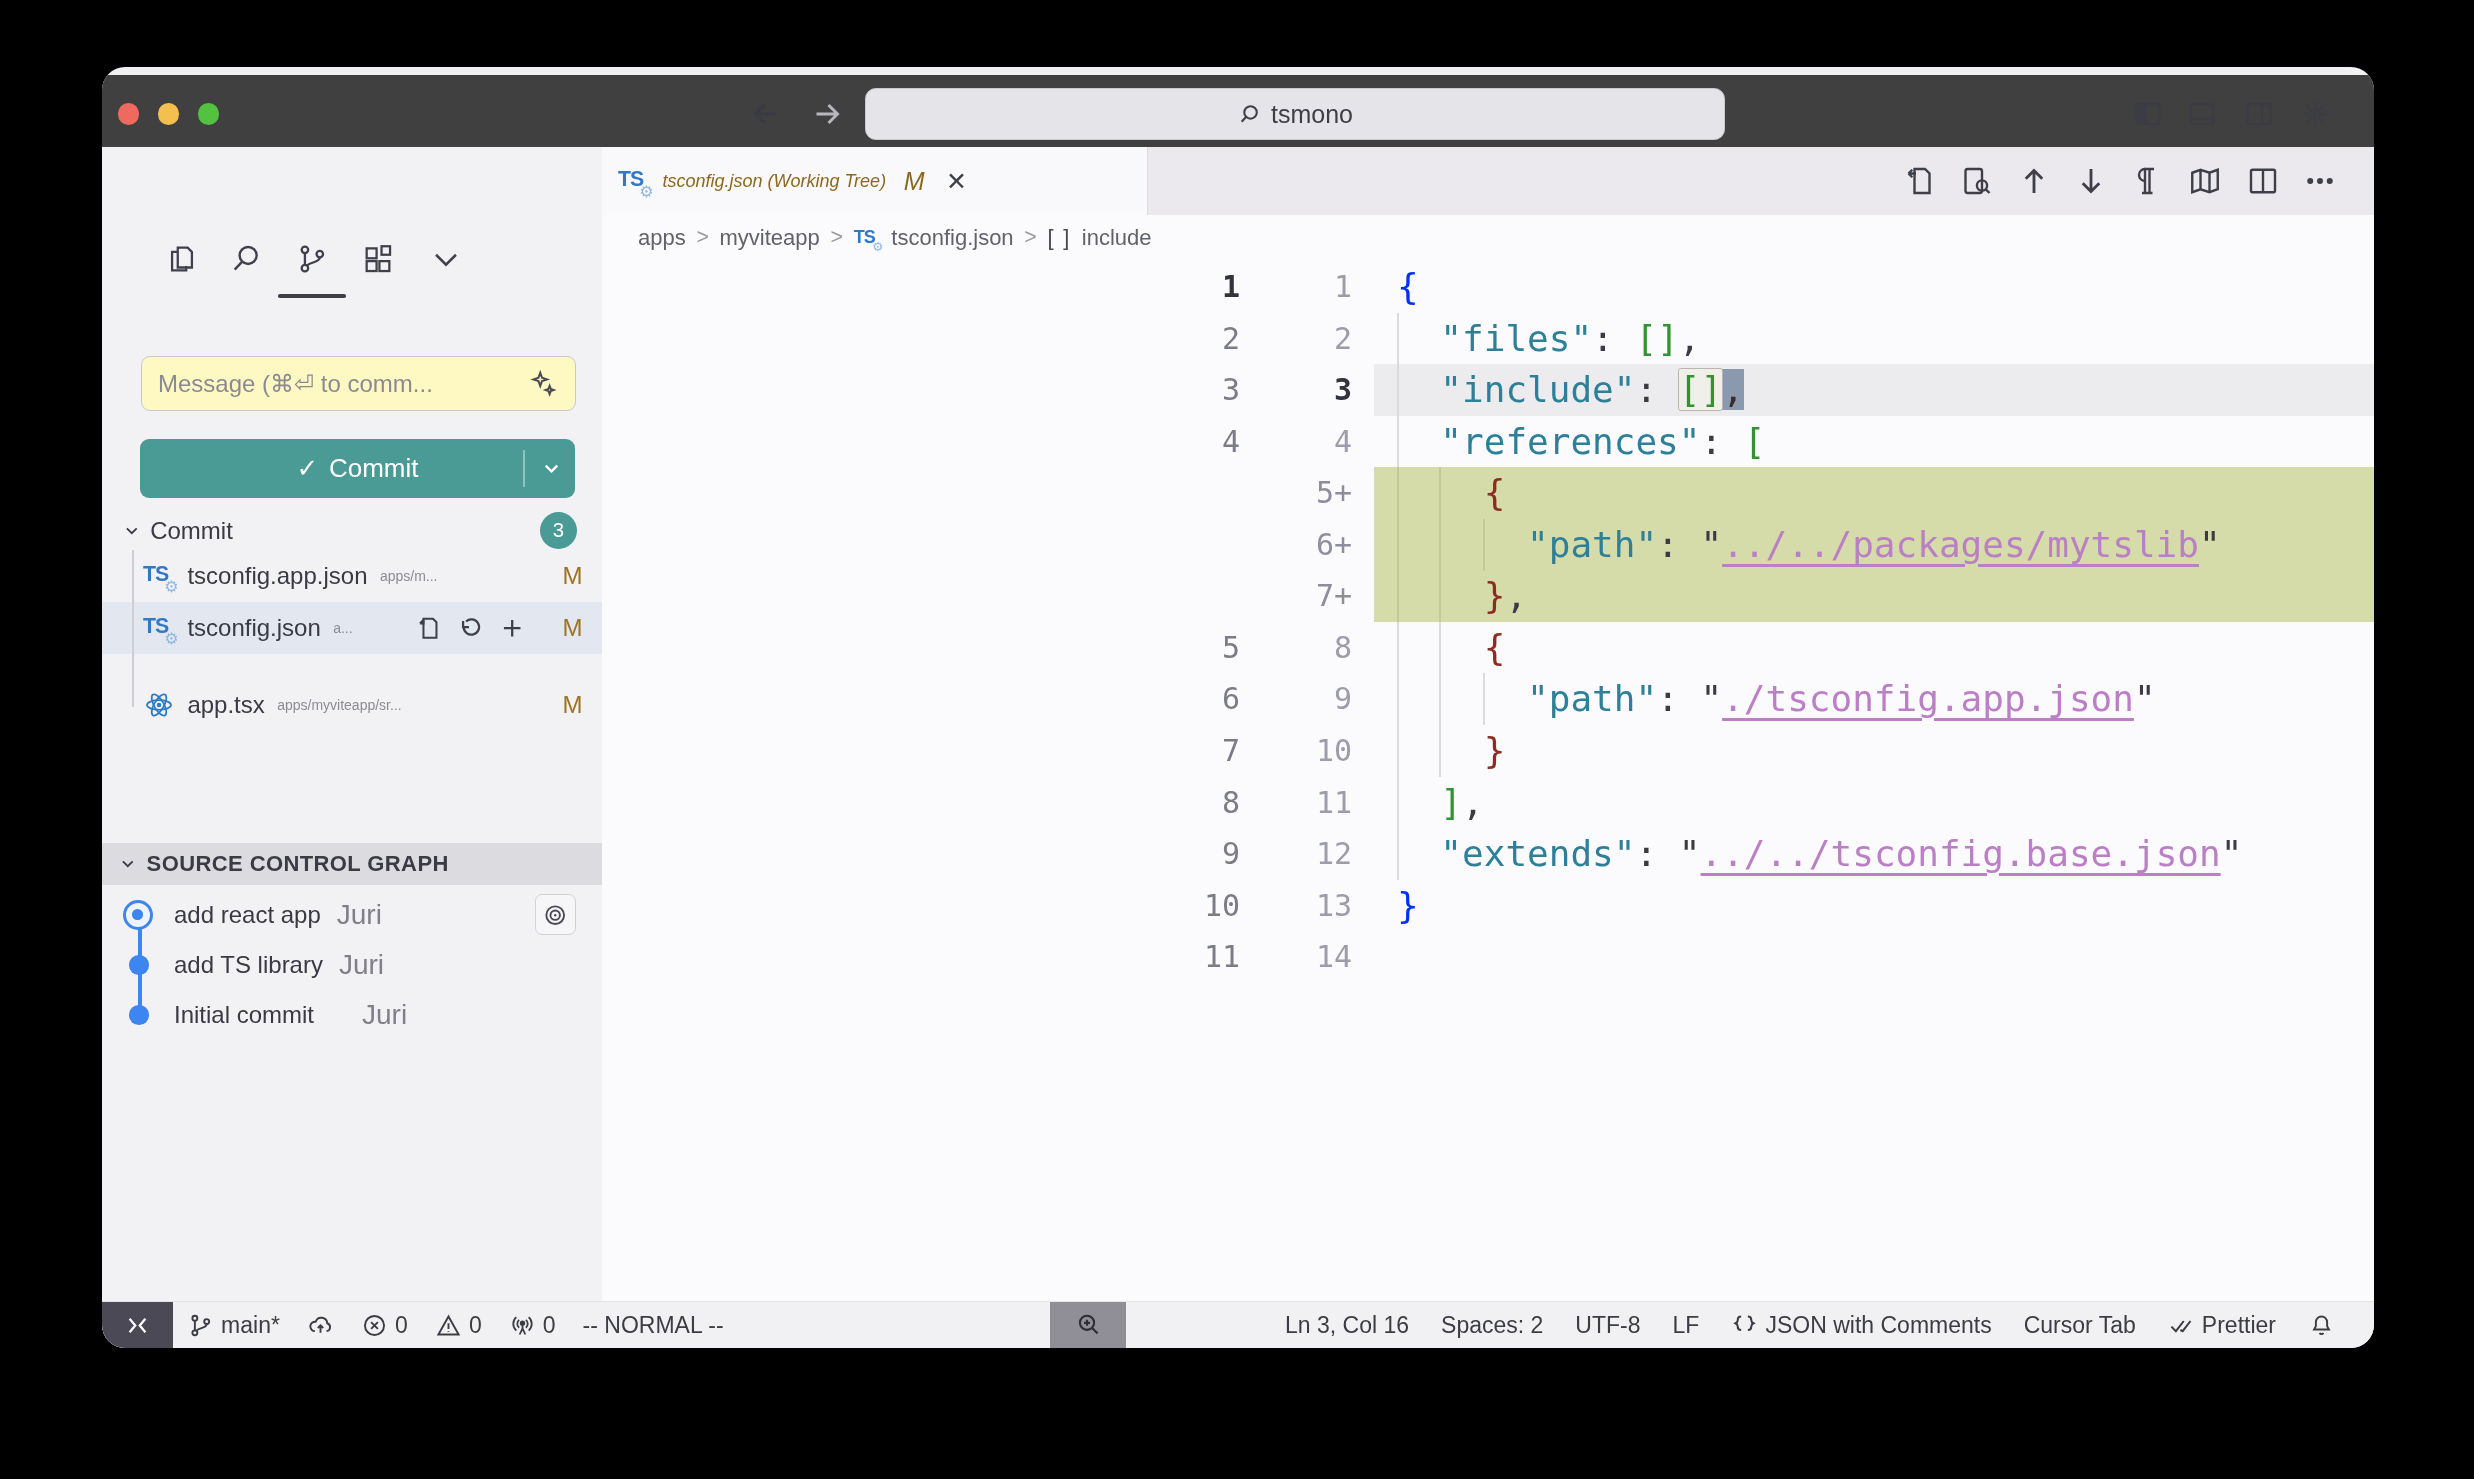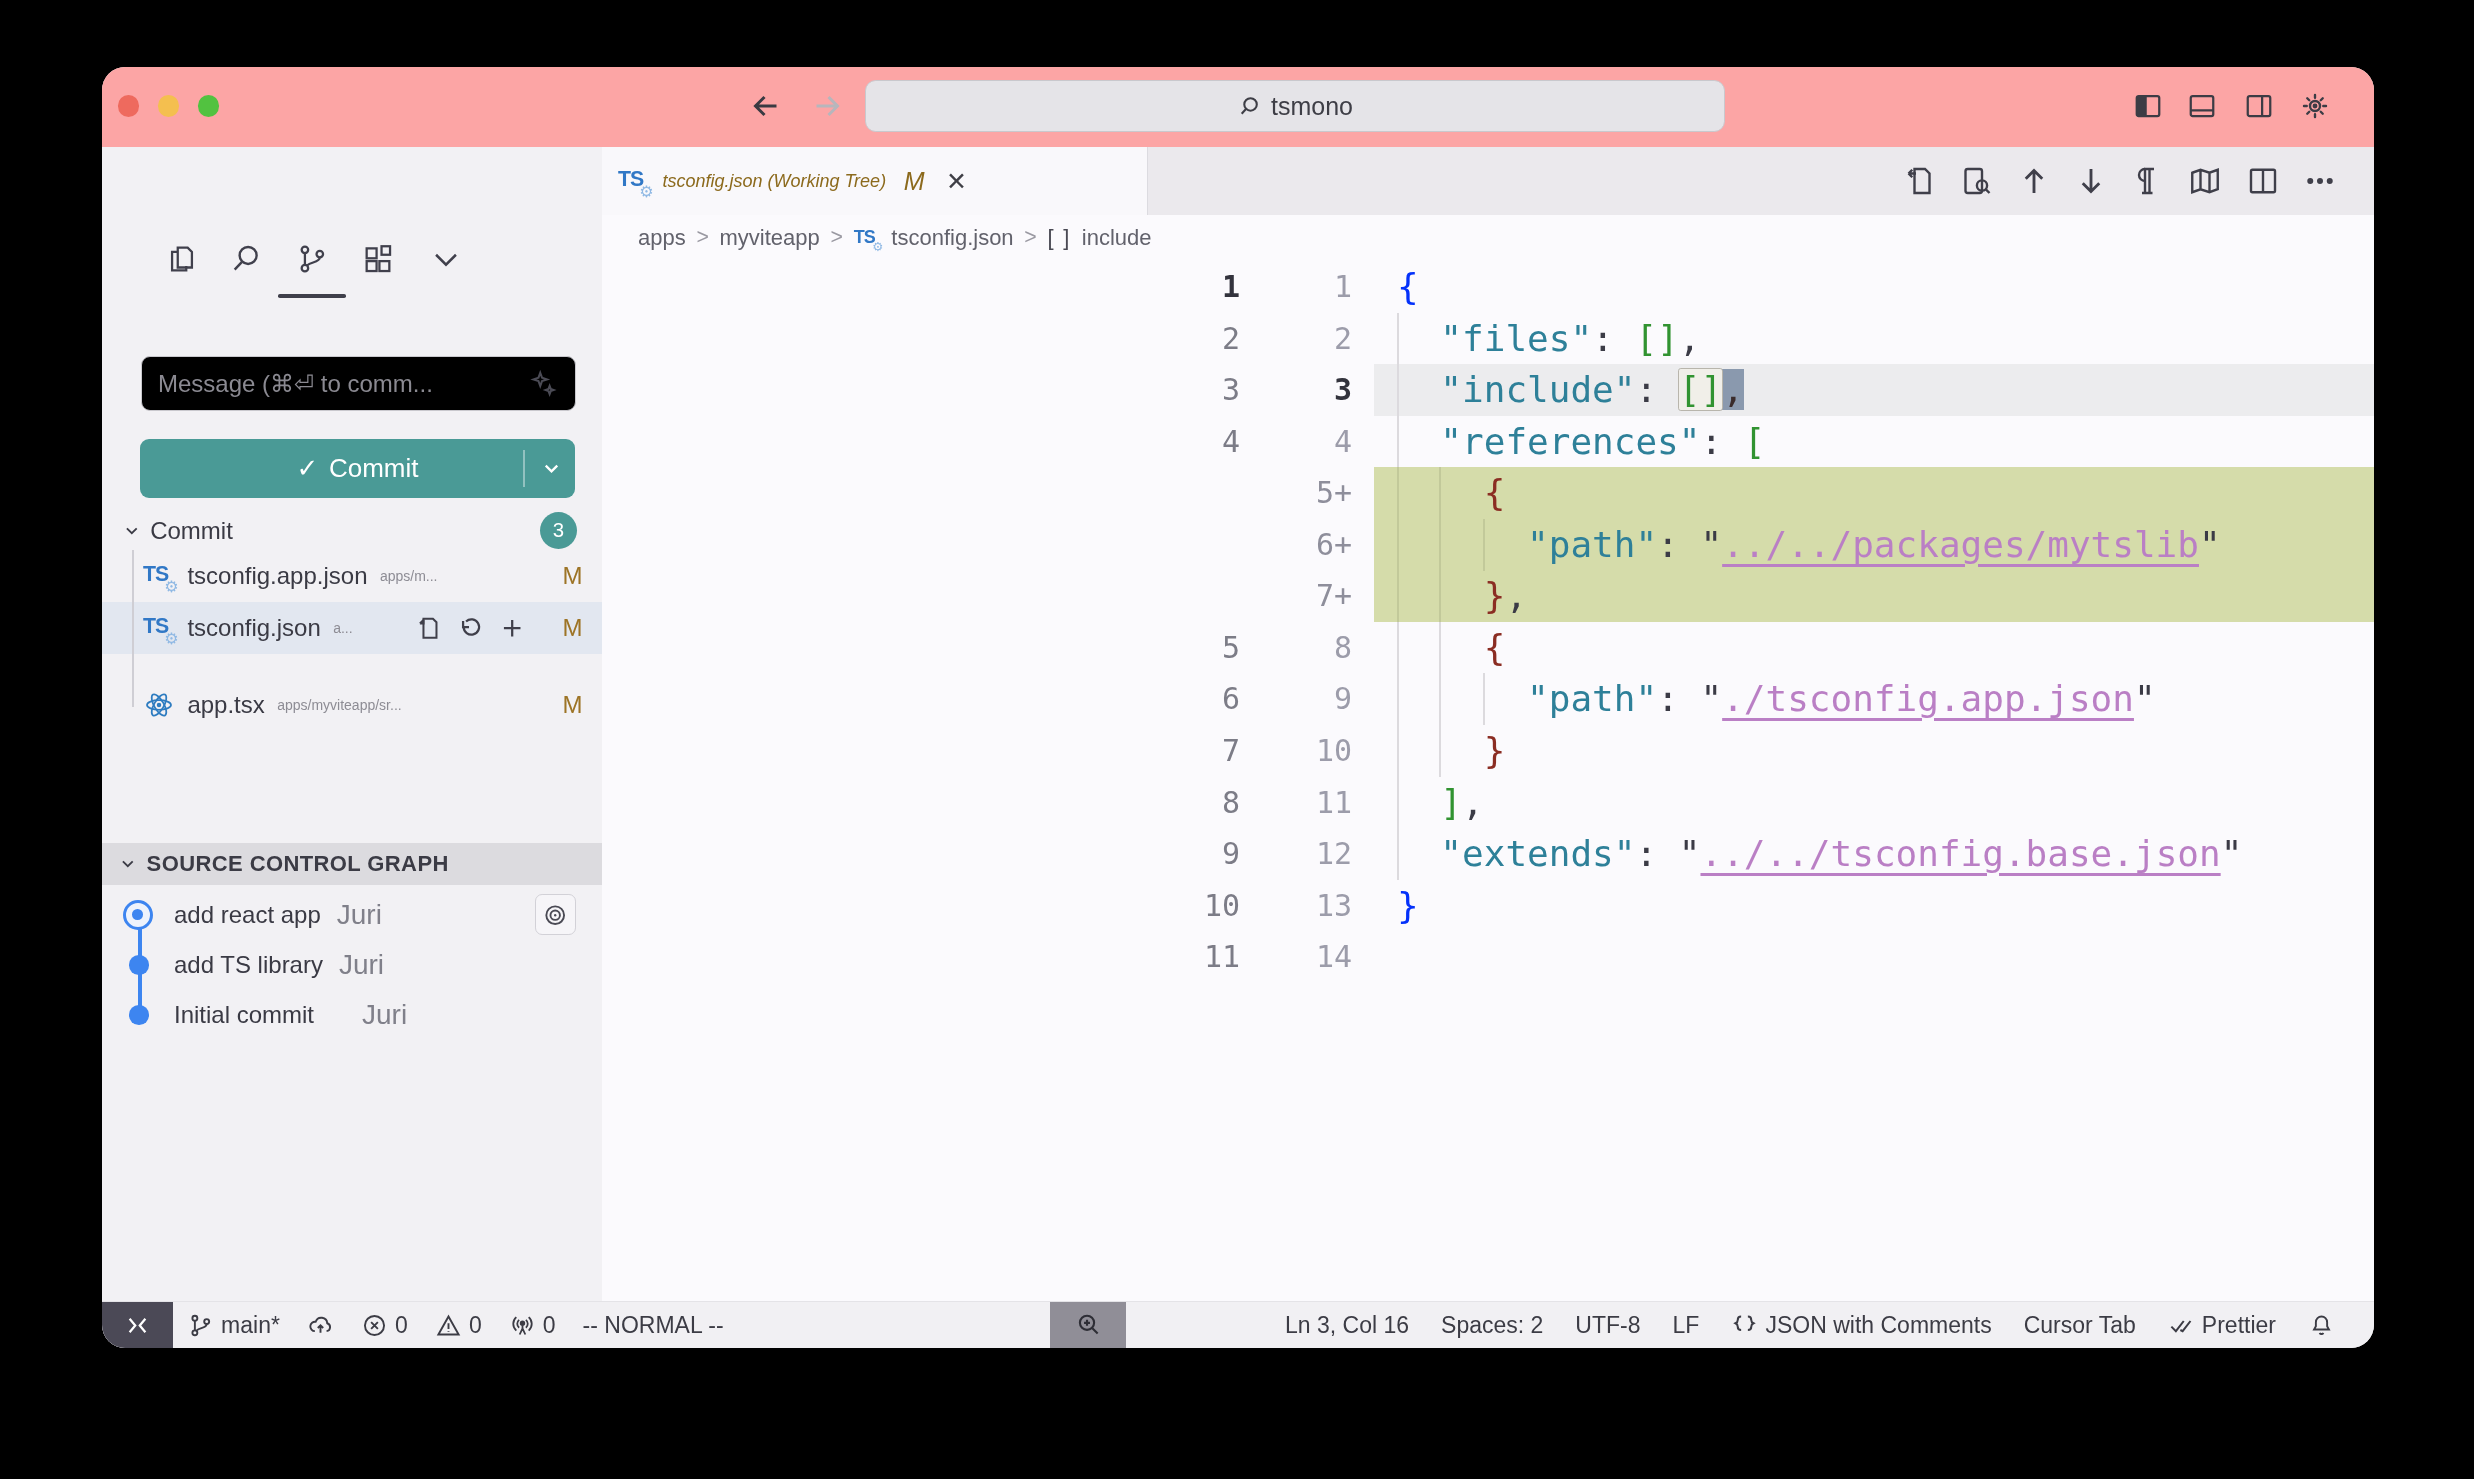--- a/index.html
+++ b/index.html
@@ -3,21 +3,21 @@
 <meta charset="utf-8">
 <style>
   * { margin:0; padding:0; box-sizing:border-box; }
   html,body { width:2475px; height:1479px; background:#000; font-family:"Liberation Sans", sans-serif; overflow:hidden; }
   #window {
     position:absolute; left:102px; top:67px; width:2272px; height:1281px;
     background:#f1f0f3; border-radius:23px; overflow:hidden;
     box-shadow:0 27px 80px rgba(0,0,0,.55);
   }
   
-  #titlebar { position:absolute; left:0; top:0; width:100%; height:80px; background:#fca5a5; }
+  #titlebar { position:absolute; left:0; top:8px; width:100%; height:80px; background:#404040; }
   .tl { position:absolute; top:28.4px; width:21.3px; height:21.3px; border-radius:50%; }
   #tl-close { left:16px;  background:#ee6a5e; }
   #tl-min   { left:56px;  background:#f4bf4f; }
   #tl-max   { left:96px; background:#52c240; }
   .navarrow { position:absolute; top:21.3px; width:36px; height:36px; color:#3a3a42; }
   #nav-fwd { color:#b7b6bc; }
   #searchbox {
     position:absolute; left:763px; top:13.3px; width:860px; height:52px;
     background:#e5e4e8; border:0.9px solid #c9c8cd; border-radius:10.7px;
     display:flex; align-items:center; justify-content:center; gap:9px;
@@ -29,21 +29,21 @@
   .act-icon { position:absolute; top:95px; width:34px; height:34px; color:#40404c; }
   #act-underline { position:absolute; left:176px; top:147px; width:68px; height:3.6px; background:#3f3f4a; border-radius:1.8px; }
   .side-header {
     position:absolute; left:0; width:100%; height:42px; background:#dcdbdf;
     display:flex; align-items:center; gap:9px; padding-left:16px;
     font-size:22px; font-weight:bold; color:#3b3b45; letter-spacing:0.4px;
   }
   .chev { width:19.6px; height:19.6px; color:#3b3b45; flex:0 0 auto; }
   #msg-input {
     position:absolute; left:39px; top:209px; width:435px; height:55px;
-    background:#000000; border:1.8px solid #c9c8cd; border-radius:9px;
+    background:#fef9c3; border:1.8px solid #c9c8cd; border-radius:9px;
     display:flex; align-items:center; padding:0 16px;
     font-size:24px; color:#8b8a92;
   }
   #msg-input .ph { flex:1 1 auto; white-space:nowrap; overflow:hidden; }
   #sparkle { width:30px; height:30px; color:#4b4b55; flex:0 0 auto; }
   #commit-btn {
     position:absolute; left:38px; top:292px; width:435px; height:59px;
     background:#4a9a96; border-radius:9px; color:#fff;
     display:flex; align-items:center; justify-content:center;
     font-size:26px;

